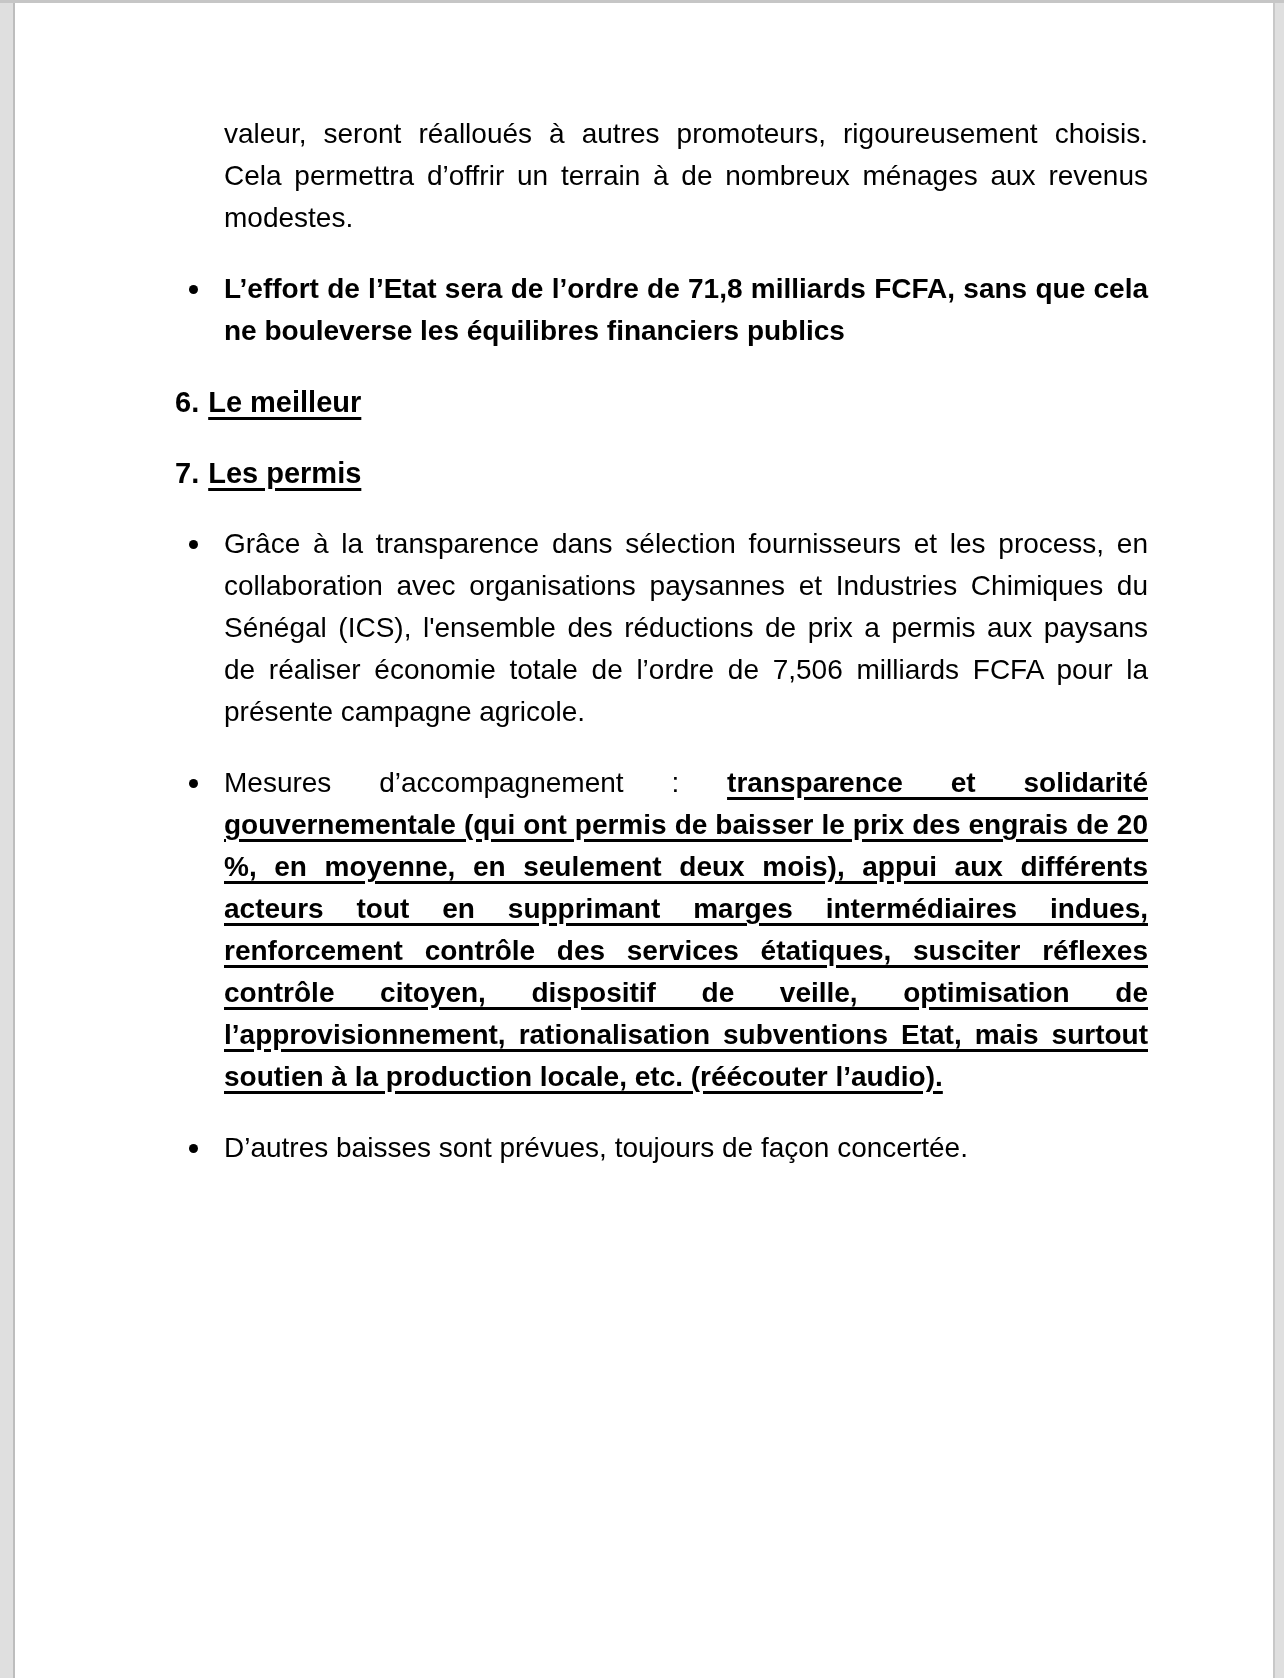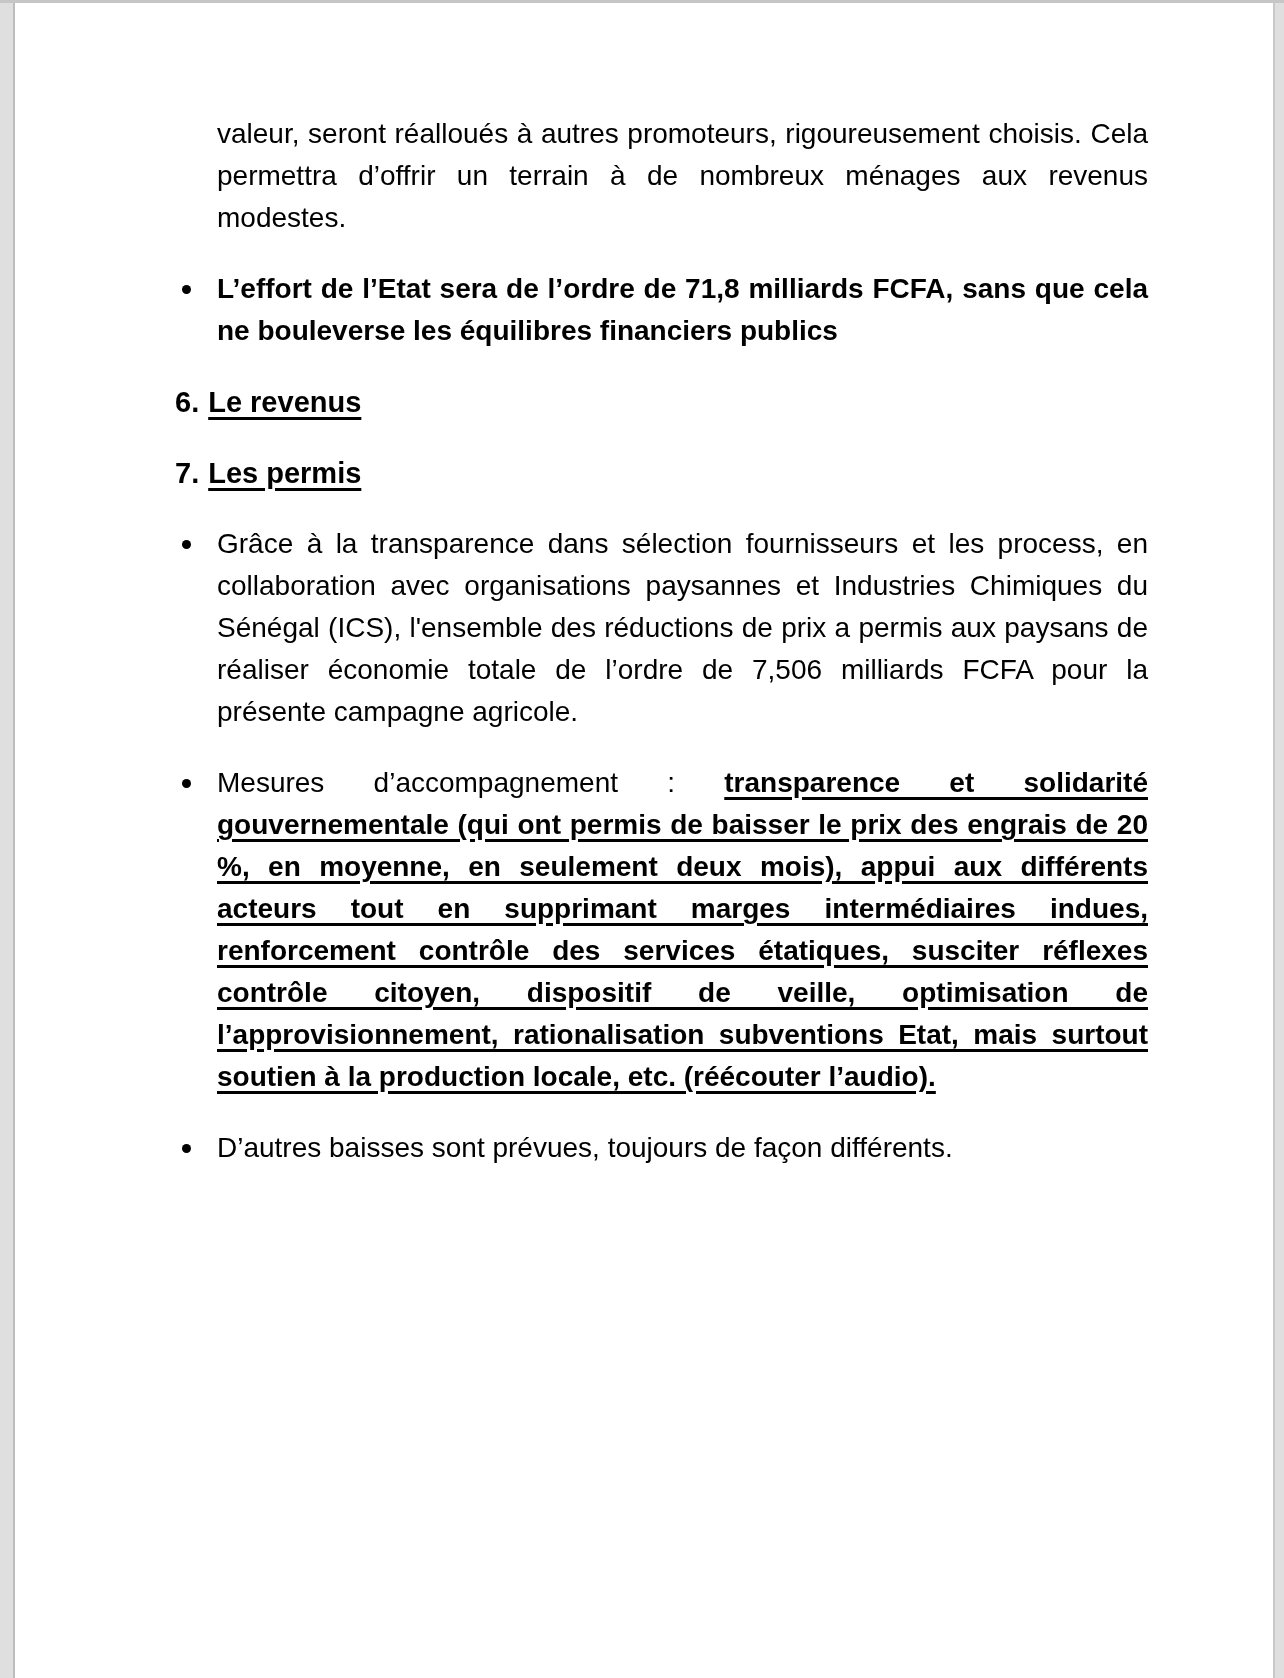--- a/index.html
+++ b/index.html
@@ -32,21 +32,21 @@
     left: 213px;
     width: 935px;
     top: 113px;
     font-size: 28px;
     line-height: 42px;
   }
 
   .p {
     position: relative;
     text-align: justify;
-    margin: 0 0 29px 4px;
+    margin: 0 0 29px 11px;
     hyphens: none;
   }
   .p:last-child { margin-bottom: 0; }
 
   .dot {
     position: absolute;
     left: -35px;
     top: 17px;
     width: 9px;
     height: 9px;
@@ -85,26 +85,26 @@
   <div class="edge-left"></div>
   <div class="edge-right"></div>
 
   <div class="content">
 
     <div class="p"><span>valeur, seront réalloués à autres promoteurs, rigoureusement choisis. Cela permettra d’offrir un terrain à de nombreux ménages aux revenus modestes.</span></div>
 
     <div class="p"><span class="dot"></span><span class="bold">L’effort de l’Etat sera de l’ordre de 71,8 milliards FCFA, sans que cela ne bouleverse les équilibres financiers publics</span></div>
 
 
-    <div class="h"><span class="h-num">6.</span><span class="h-label">Le revenus</span></div>
+    <div class="h"><span class="h-num">6.</span><span class="h-label">Le meilleur</span></div>
 
 
     <div class="h"><span class="h-num">7.</span><span class="h-label">Les permis</span></div>
 
 
     <div class="p"><span class="dot"></span><span>Grâce à la transparence dans sélection fournisseurs et les process, en collaboration avec organisations paysannes et Industries Chimiques du Sénégal (ICS), l'ensemble des réductions de prix a permis aux paysans de réaliser économie totale de l’ordre de 7,506 milliards FCFA pour la présente campagne agricole.</span></div>
 
     <div class="p"><span class="dot"></span><span>Mesures d’accompagnement : </span><span class="emph">transparence et solidarité gouvernementale (qui ont permis de baisser le prix des engrais de 20 %, en moyenne, en seulement deux mois), appui aux différents acteurs tout en supprimant marges intermédiaires indues, renforcement contrôle des services étatiques, susciter réflexes contrôle citoyen, dispositif de veille, optimisation de l’approvisionnement, rationalisation subventions Etat, mais surtout soutien à la production locale, etc. (réécouter l’audio).</span></div>
 
-    <div class="p"><span class="dot"></span><span>D’autres baisses sont prévues, toujours de façon différents.</span></div>
+    <div class="p"><span class="dot"></span><span>D’autres baisses sont prévues, toujours de façon concertée.</span></div>
 
   </div>
 </div>
 
 </body></html>

